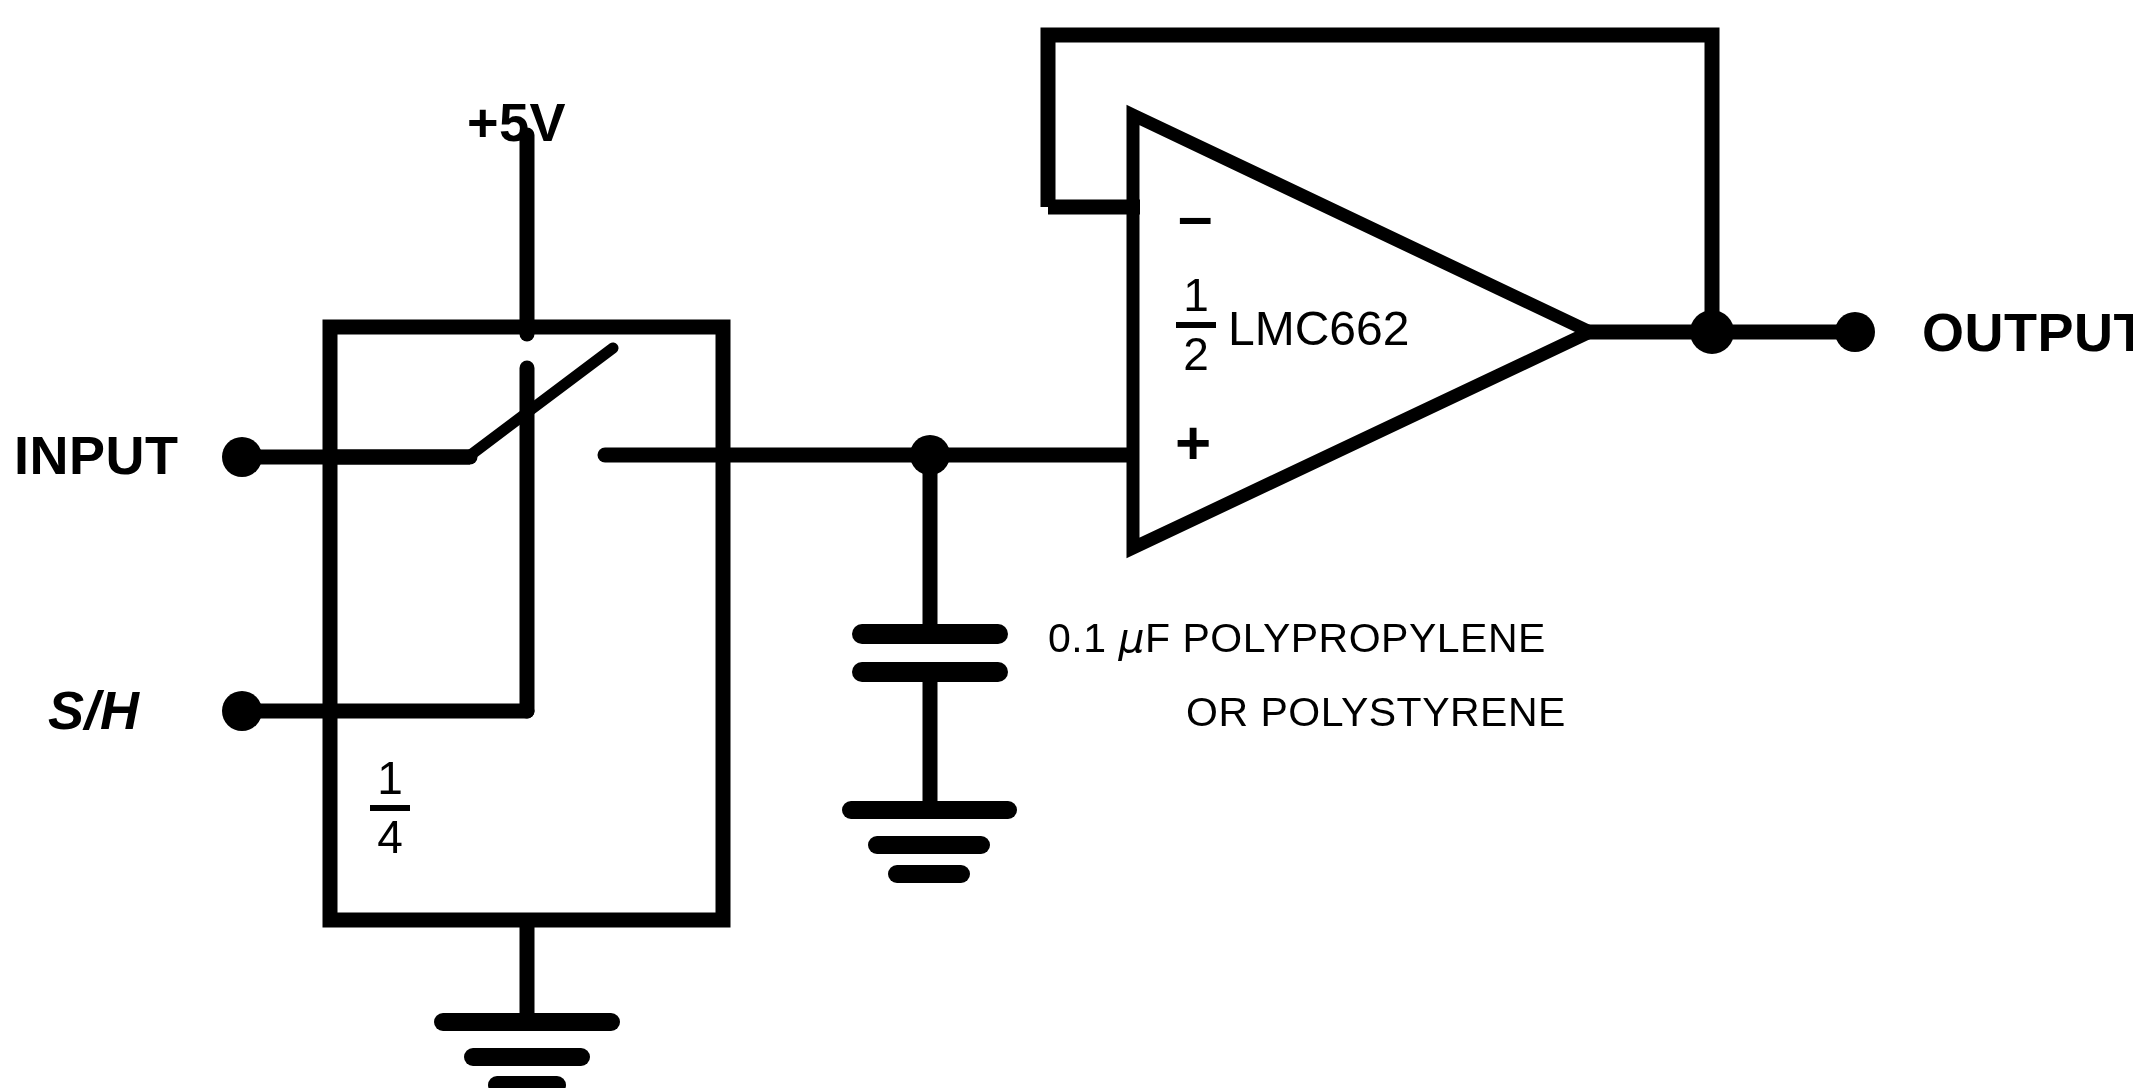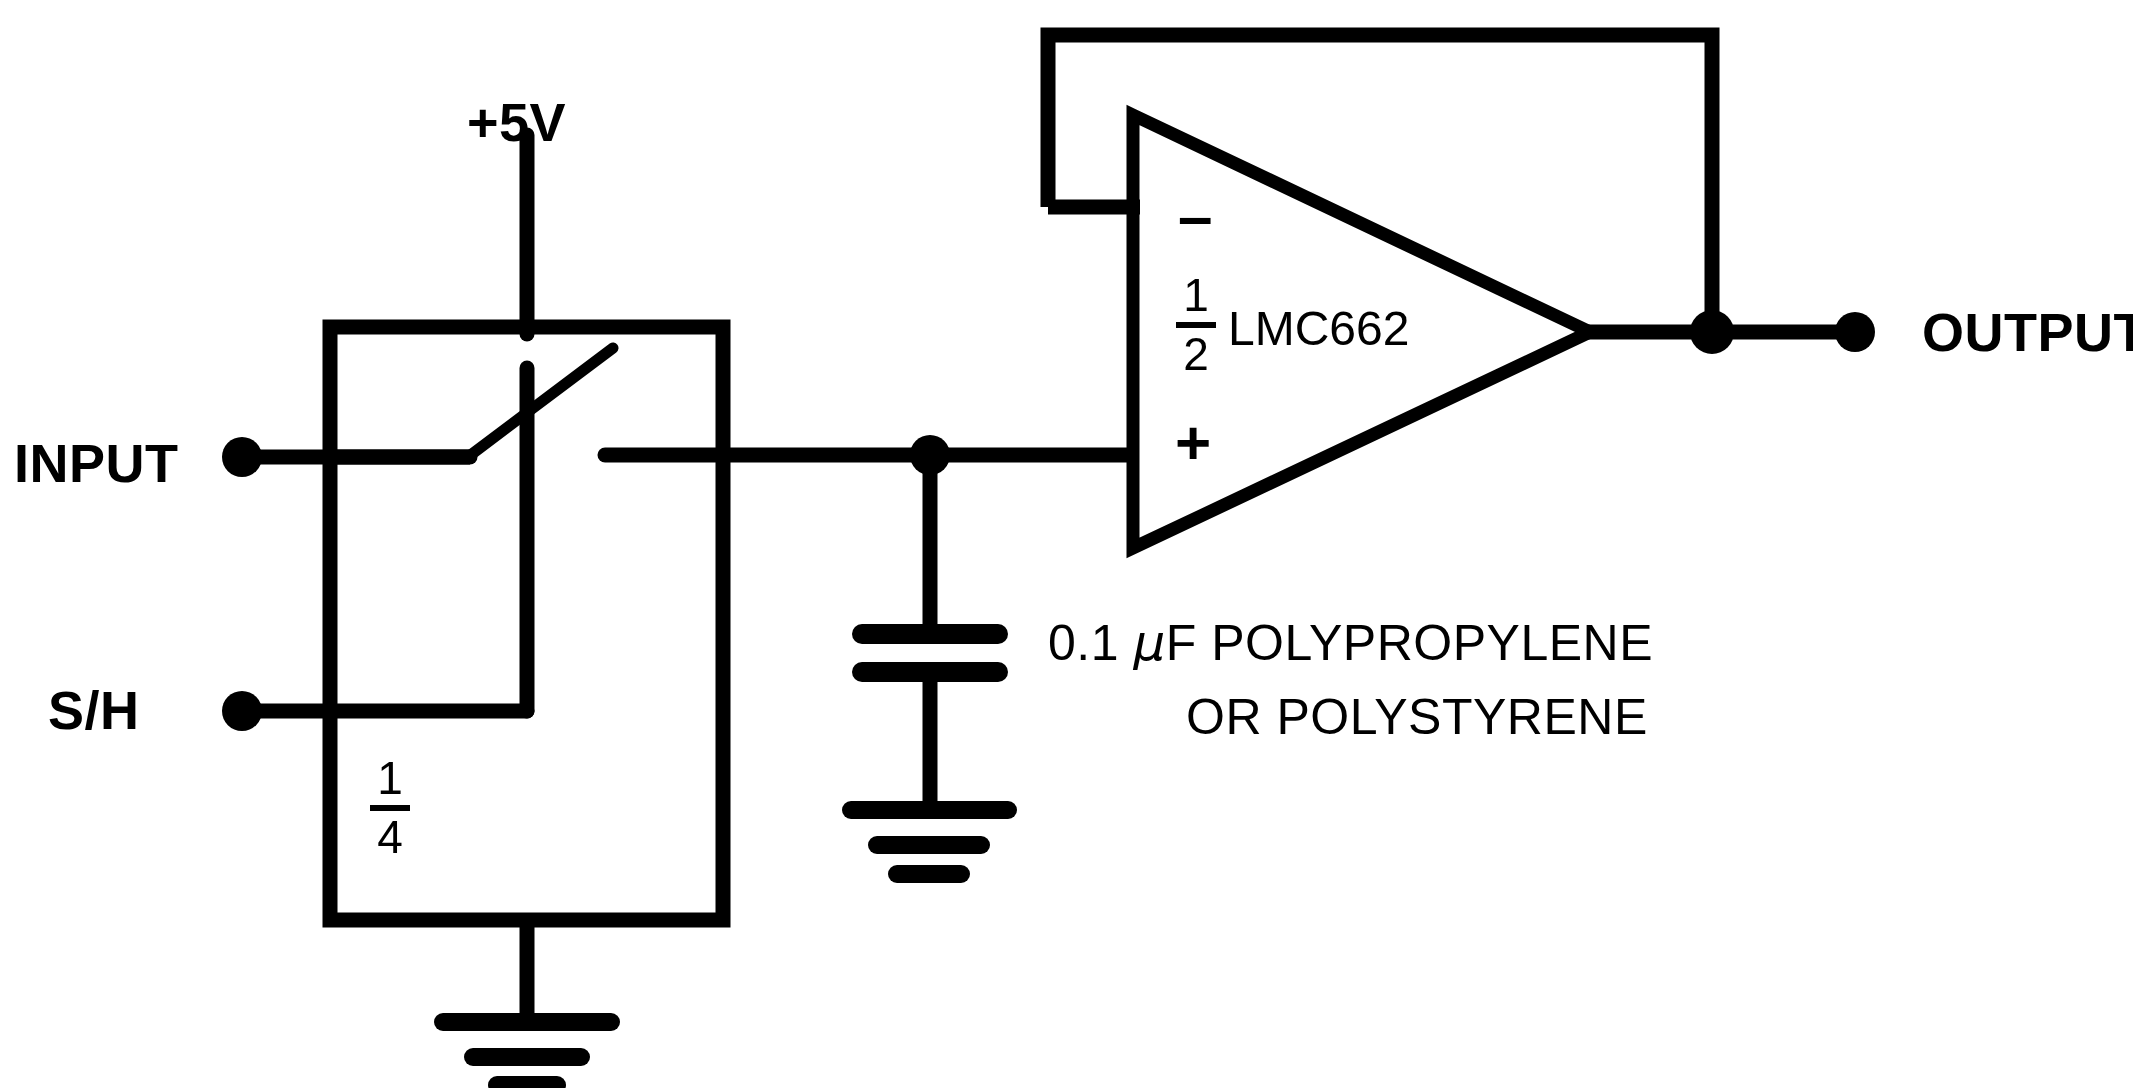--- a/index.html
+++ b/index.html
@@ -24,21 +24,21 @@
   }
   .lbl {
     position: absolute;
     color: #000000;
     font-family: "Liberation Sans", sans-serif;
     font-weight: 700;
     white-space: nowrap;
     line-height: 1;
   }
   .lbl-big { font-size: 54px; letter-spacing: 0.5px; }
-  .lbl-note { font-size: 50px; letter-spacing: 0.5px; font-weight: 400; }
+  .lbl-note { font-size: 41px; letter-spacing: 0.5px; font-weight: 400; }
   .lbl-part { font-size: 48px; letter-spacing: 0px; font-weight: 400; }
   .lbl-sign { font-size: 62px; font-weight: 900; }
 
   .frac {
     position: absolute;
     display: inline-block;
     text-align: center;
     color: #000;
     font-family: "Liberation Sans", sans-serif;
     font-weight: 400;
@@ -99,23 +99,23 @@
     <polyline points="1048,207 1048,35 1712,35 1712,332" fill="none" stroke="#000" stroke-width="15" stroke-linejoin="miter" stroke-linecap="butt"></polyline>
     <line x1="1048" y1="207" x2="1140" y2="207" stroke="#000" stroke-width="15" stroke-linecap="butt"></line>
 
     <line x1="1580" y1="332" x2="1855" y2="332" stroke="#000" stroke-width="15" stroke-linecap="butt"></line>
     <circle cx="1712" cy="332" r="22" fill="#000"></circle>
     <circle cx="1855" cy="332" r="20" fill="#000"></circle>
   </svg>
 
   <div class="lbl lbl-big" style="left:467px; top:95px;">+5V</div>
 
-  <div class="lbl lbl-big" style="left:14px; top:428px;margin-top:8px;">INPUT</div>
+  <div class="lbl lbl-big" style="left:14px; top:428px;">INPUT</div>
 
-  <div class="lbl lbl-big" style="left:48px; top:683px;">S/H</div>
+  <div class="lbl lbl-big" style="left:48px; top:683px;font-style:italic;">S/H</div>
 
   <div class="lbl lbl-big" style="left:1922px; top:305px;">OUTPUT</div>
 
   <div class="frac" style="left:364px; top:755px; width:52px;">
     <span class="num">1</span>
     <span class="bar"></span>
     <span class="den">4</span>
   </div>
 
   <div class="lbl lbl-sign" style="left:1178px; top:185px;">–</div>

